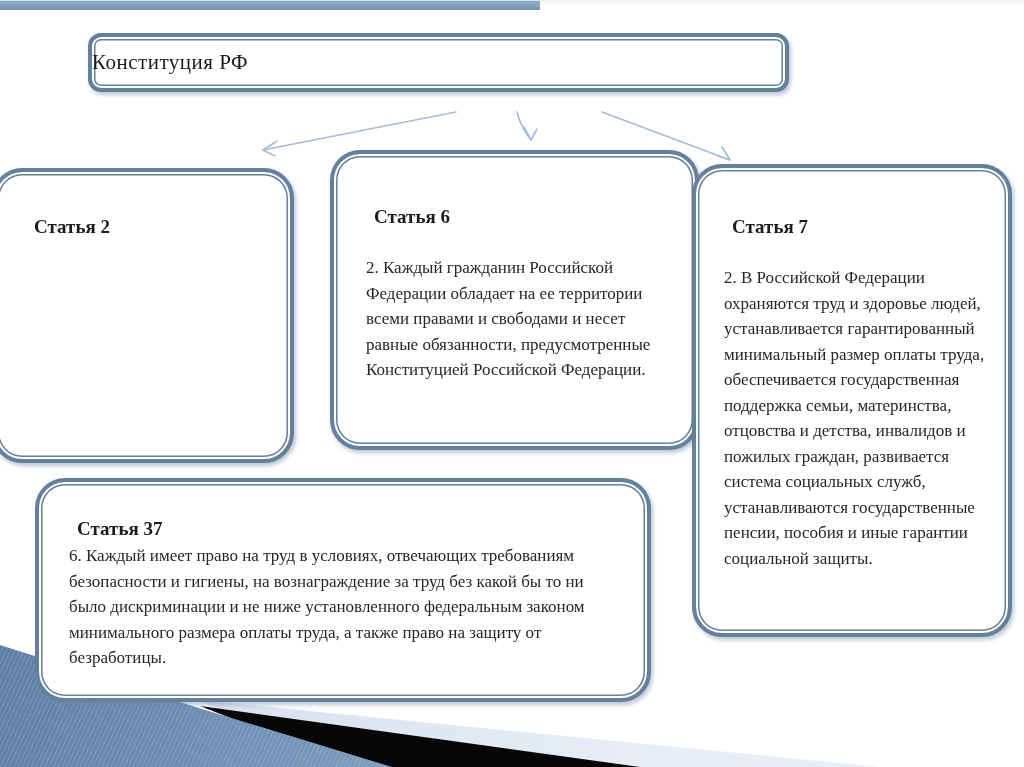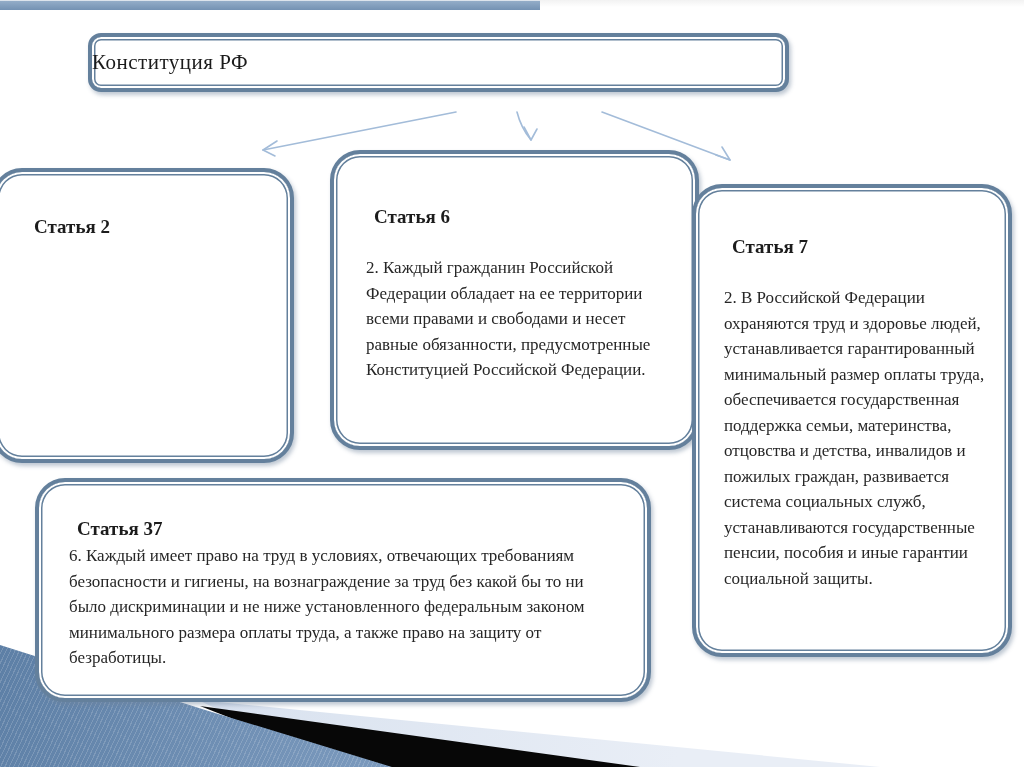--- a/index.html
+++ b/index.html
@@ -28,21 +28,21 @@
   }
   .title-box{
     left:88px;top:33px;width:701px;height:59px;
     border-radius:13px;
     display:flex;align-items:center;justify-content:flex-start;
   }
   .title-text{font-size:21px;letter-spacing:.5px;color:#1b1b1b;}
   .article{border-radius:30px;}
   .a2{left:-8px;top:168px;width:302px;height:295px;padding:36px 18px 0 30px;}
   .a6{left:330px;top:150px;width:369px;height:300px;padding:44px 20px 0 32px;}
-  .a7{left:692px;top:184px;width:320px;height:473px;padding:40px 18px 0 28px;}
+  .a7{left:692px;top:164px;width:320px;height:473px;padding:40px 18px 0 28px;}
   .a37{left:35px;top:478px;width:616px;height:224px;padding:28px 28px 0 30px;}
   .article h3{
     margin:8px;font-size:19px;font-weight:bold;color:#1c1c1c;
   }
   .gap h3{margin-bottom:27px;}
   .tight h3{margin-bottom:3px;}
   .article p{
     margin:0;font-size:17px;line-height:1.5;color:#262626;
   }
   

